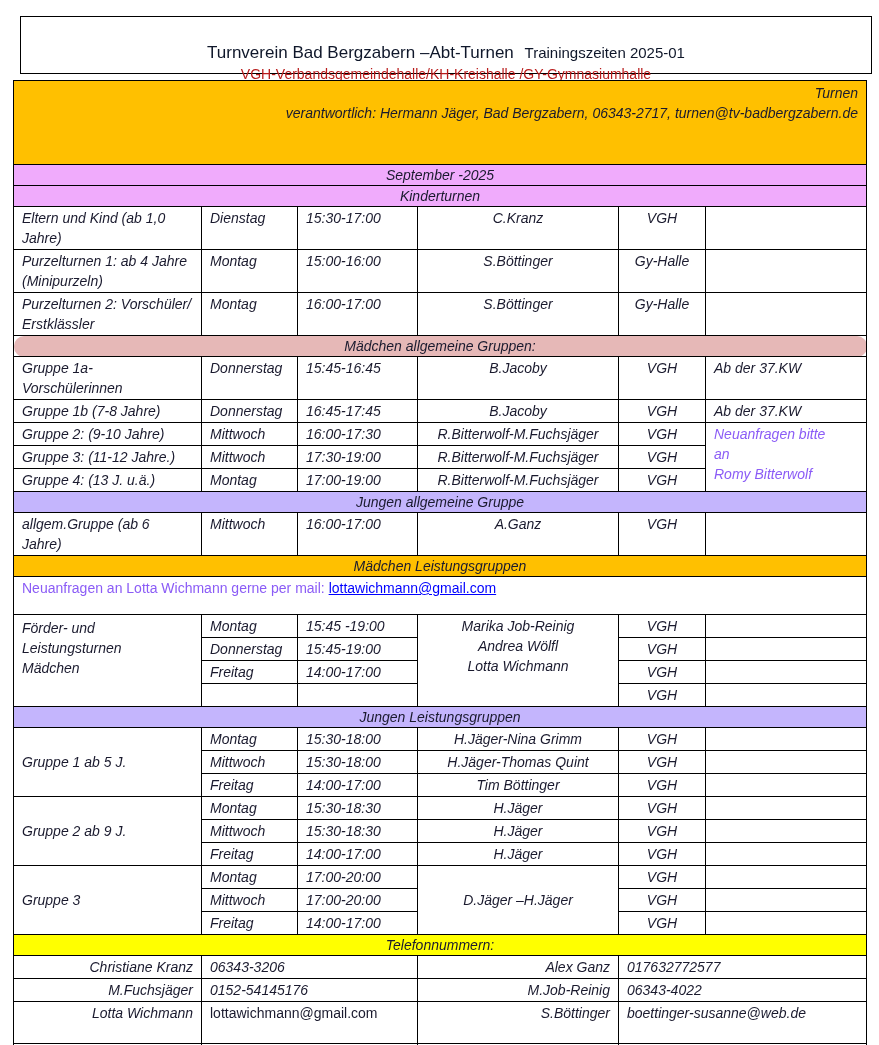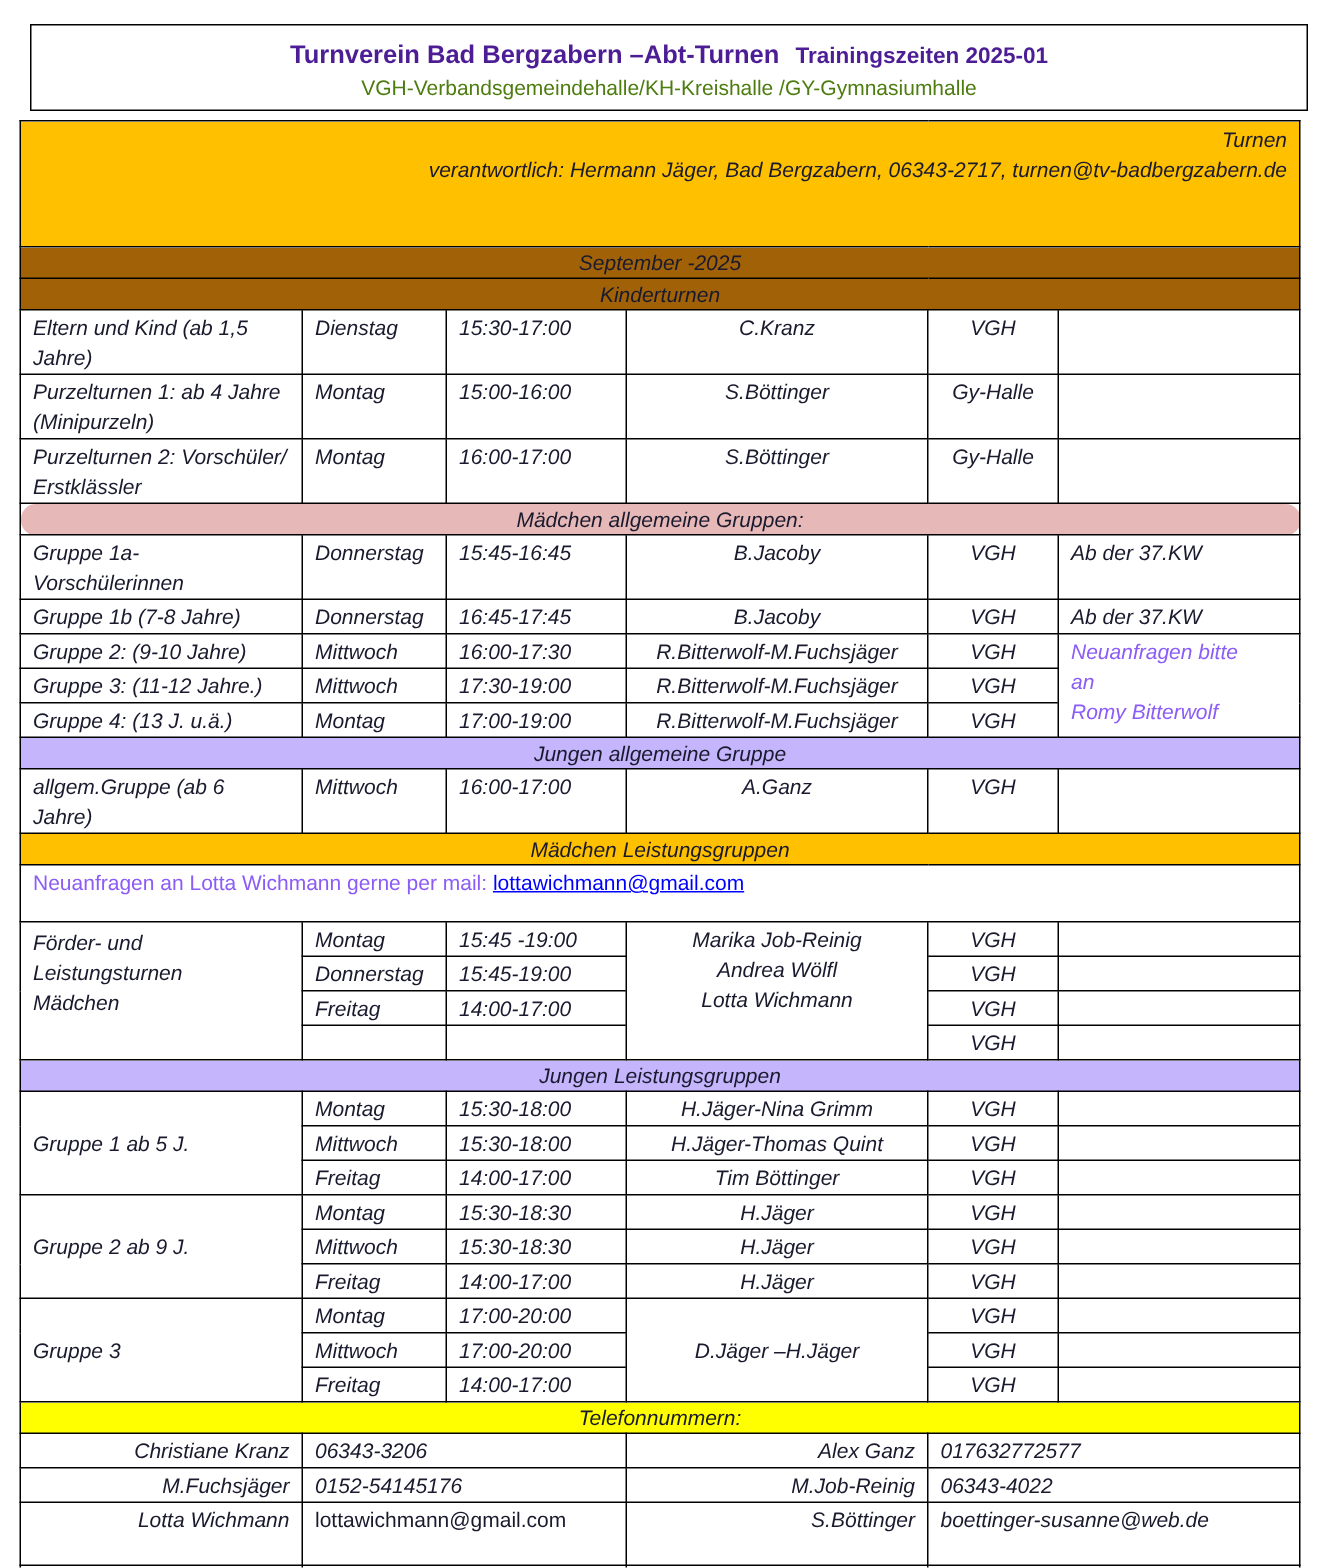--- a/index.html
+++ b/index.html
@@ -1,25 +1,25 @@
 <!DOCTYPE html>
 <html><head>
 <meta charset="utf-8">
 <style>
   html, body { margin:0; padding:0; background:#ffffff; }
   body { width:879px; height:1045px; position:relative; font-family:"Liberation Sans", sans-serif; color:#1a1a2e; overflow:hidden; }
   .title-box { position:absolute; left:20px; top:16px; width:852px; height:58px; border:1px solid #000; box-sizing:border-box; text-align:center; }
-  .title-line1 { font-size:17px; margin-top:10px; color:#4c1d95;font-weight:bold; }
+  .title-line1 { font-size:17px; margin-top:26px; color:#0f172a; }
   .title-line1 .small { font-size:15px; margin-left:6px; }
-  .title-line2 { font-size:14px; margin-top:3px; color:#4d7c0f; }
+  .title-line2 { font-size:14px; margin-top:3px; color:#b91c1c; }
   table.main { position:absolute; left:13px; top:80px; width:853px; border-collapse:collapse; table-layout:fixed; font-size:14px; font-style:italic; }
   table.main td { border:1px solid #000; padding:1px 8px; vertical-align:top; line-height:20px; overflow:hidden; }
   .band { text-align:center; padding:0 !important; line-height:20px; }
   .orange { background:#FFC000; }
-  .peach { background:#a16207; }
+  .peach { background:#f0abfc; }
   .rose { background:#E6B8B7;border-radius:10px; }
   .blue { background:#c4b5fd; }
   .yellow { background:#FFFF00; }
   .center { text-align:center; }
   .right { text-align:right; }
   .red { color:#8b5cf6; }
   .link { color:#0000FF; text-decoration:underline; font-style:normal; }
   .normal { font-style:normal; }
   .header-cell { height:80px; text-align:right; line-height:21px; padding-top:2px !important; }
 </style>
@@ -51,21 +51,21 @@
     </td>
   </tr>
   <tr>
         <td colspan="6" class="band peach">September -2025</td>
       </tr>
   <tr>
         <td colspan="6" class="band peach">Kinderturnen</td>
       </tr>
 
   <tr style="height:42px">
-    <td>Eltern und Kind (ab 1,5 Jahre)</td>
+    <td>Eltern und Kind (ab 1,0 Jahre)</td>
     <td>Dienstag</td>
     <td>15:30-17:00</td>
     <td class="center">C.Kranz</td>
     <td class="center">VGH</td>
     <td></td>
   </tr>
   <tr style="height:42px">
     <td>Purzelturnen 1: ab 4 Jahre (Minipurzeln)</td>
     <td>Montag</td>
     <td>15:00-16:00</td>

